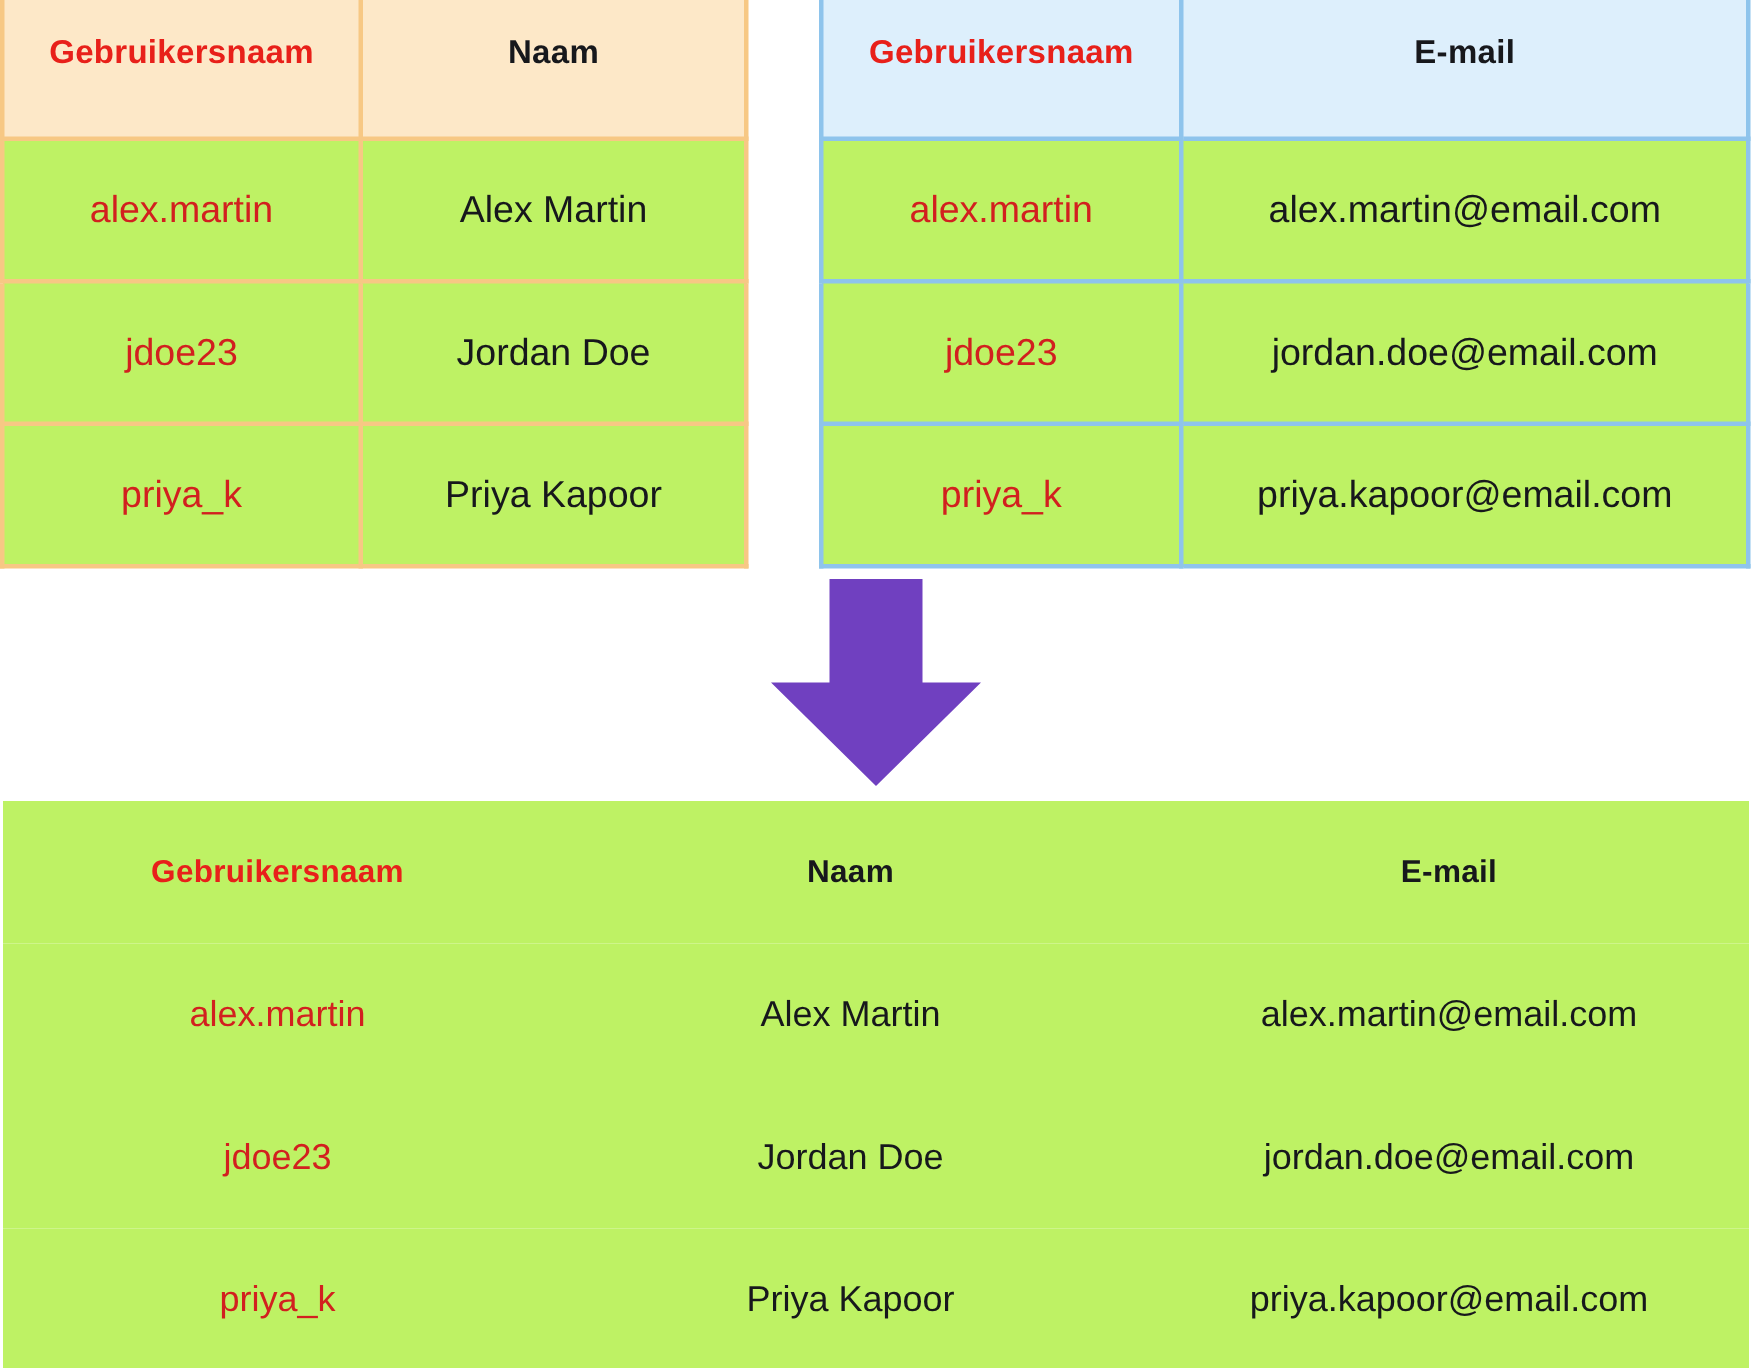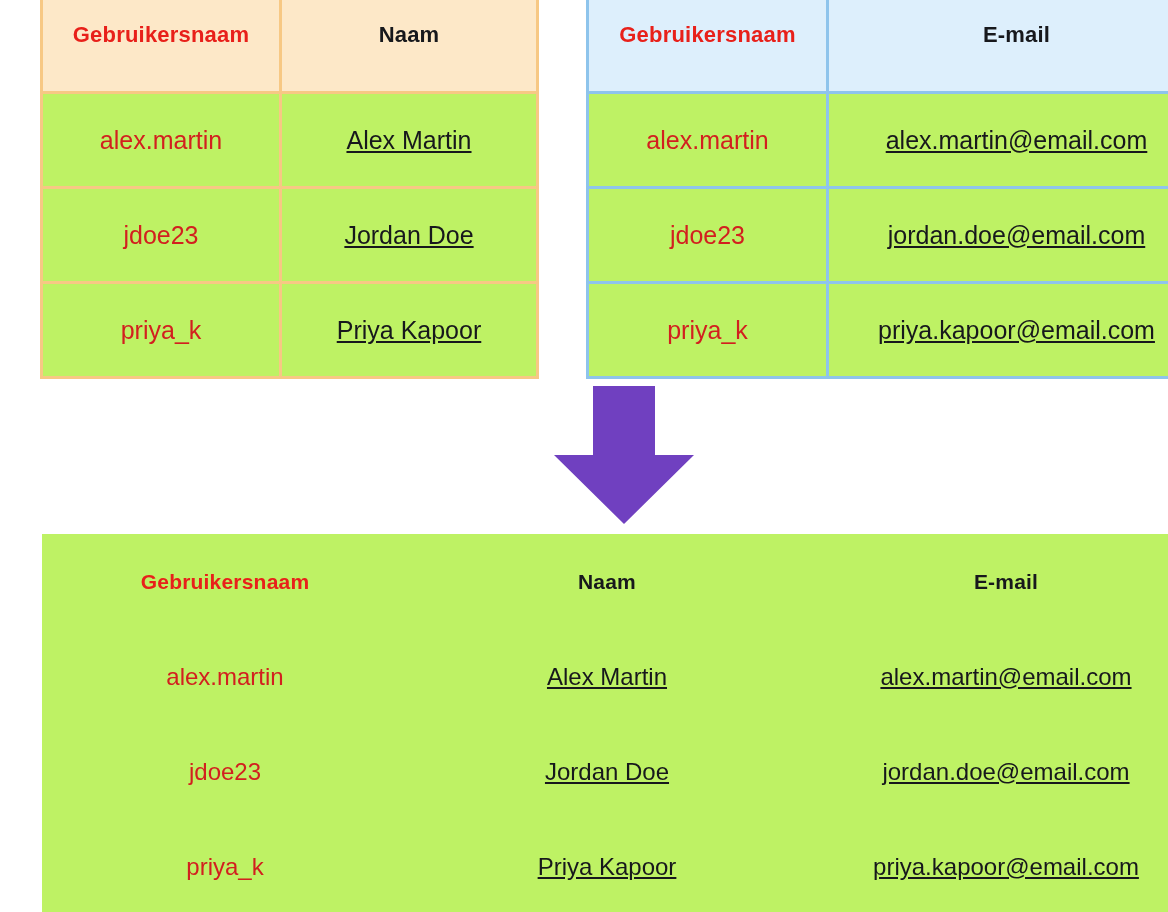--- a/index.html
+++ b/index.html
@@ -12,21 +12,20 @@
     height: 912px;
     position: relative;
     overflow: hidden;
     font-family: "Liberation Sans", sans-serif;
     -webkit-font-smoothing: antialiased;
   }
 
   .stage {
     position: absolute;
     inset: 0;
-    margin-left: 40px;
   }
 
   
   .tbl {
     position: absolute;
     box-sizing: border-box;
     border-collapse: collapse;
     table-layout: fixed;
     background: #ffffff;
   }
@@ -95,21 +94,20 @@
   }
   .hdr-dark {
     color: #17181c;
     font-weight: 700;
   }
   .val-red {
     color: #d2201f;
   }
   .val-dark {
     color: #17181c;
-    text-decoration: underline;
   }
 
   
   #table-usernames {
     left: 0px;
     top: -25px;
     width: 496px;
   }
   #table-usernames col.c1 { width: 239px; }
   #table-usernames col.c2 { width: 257px; }

